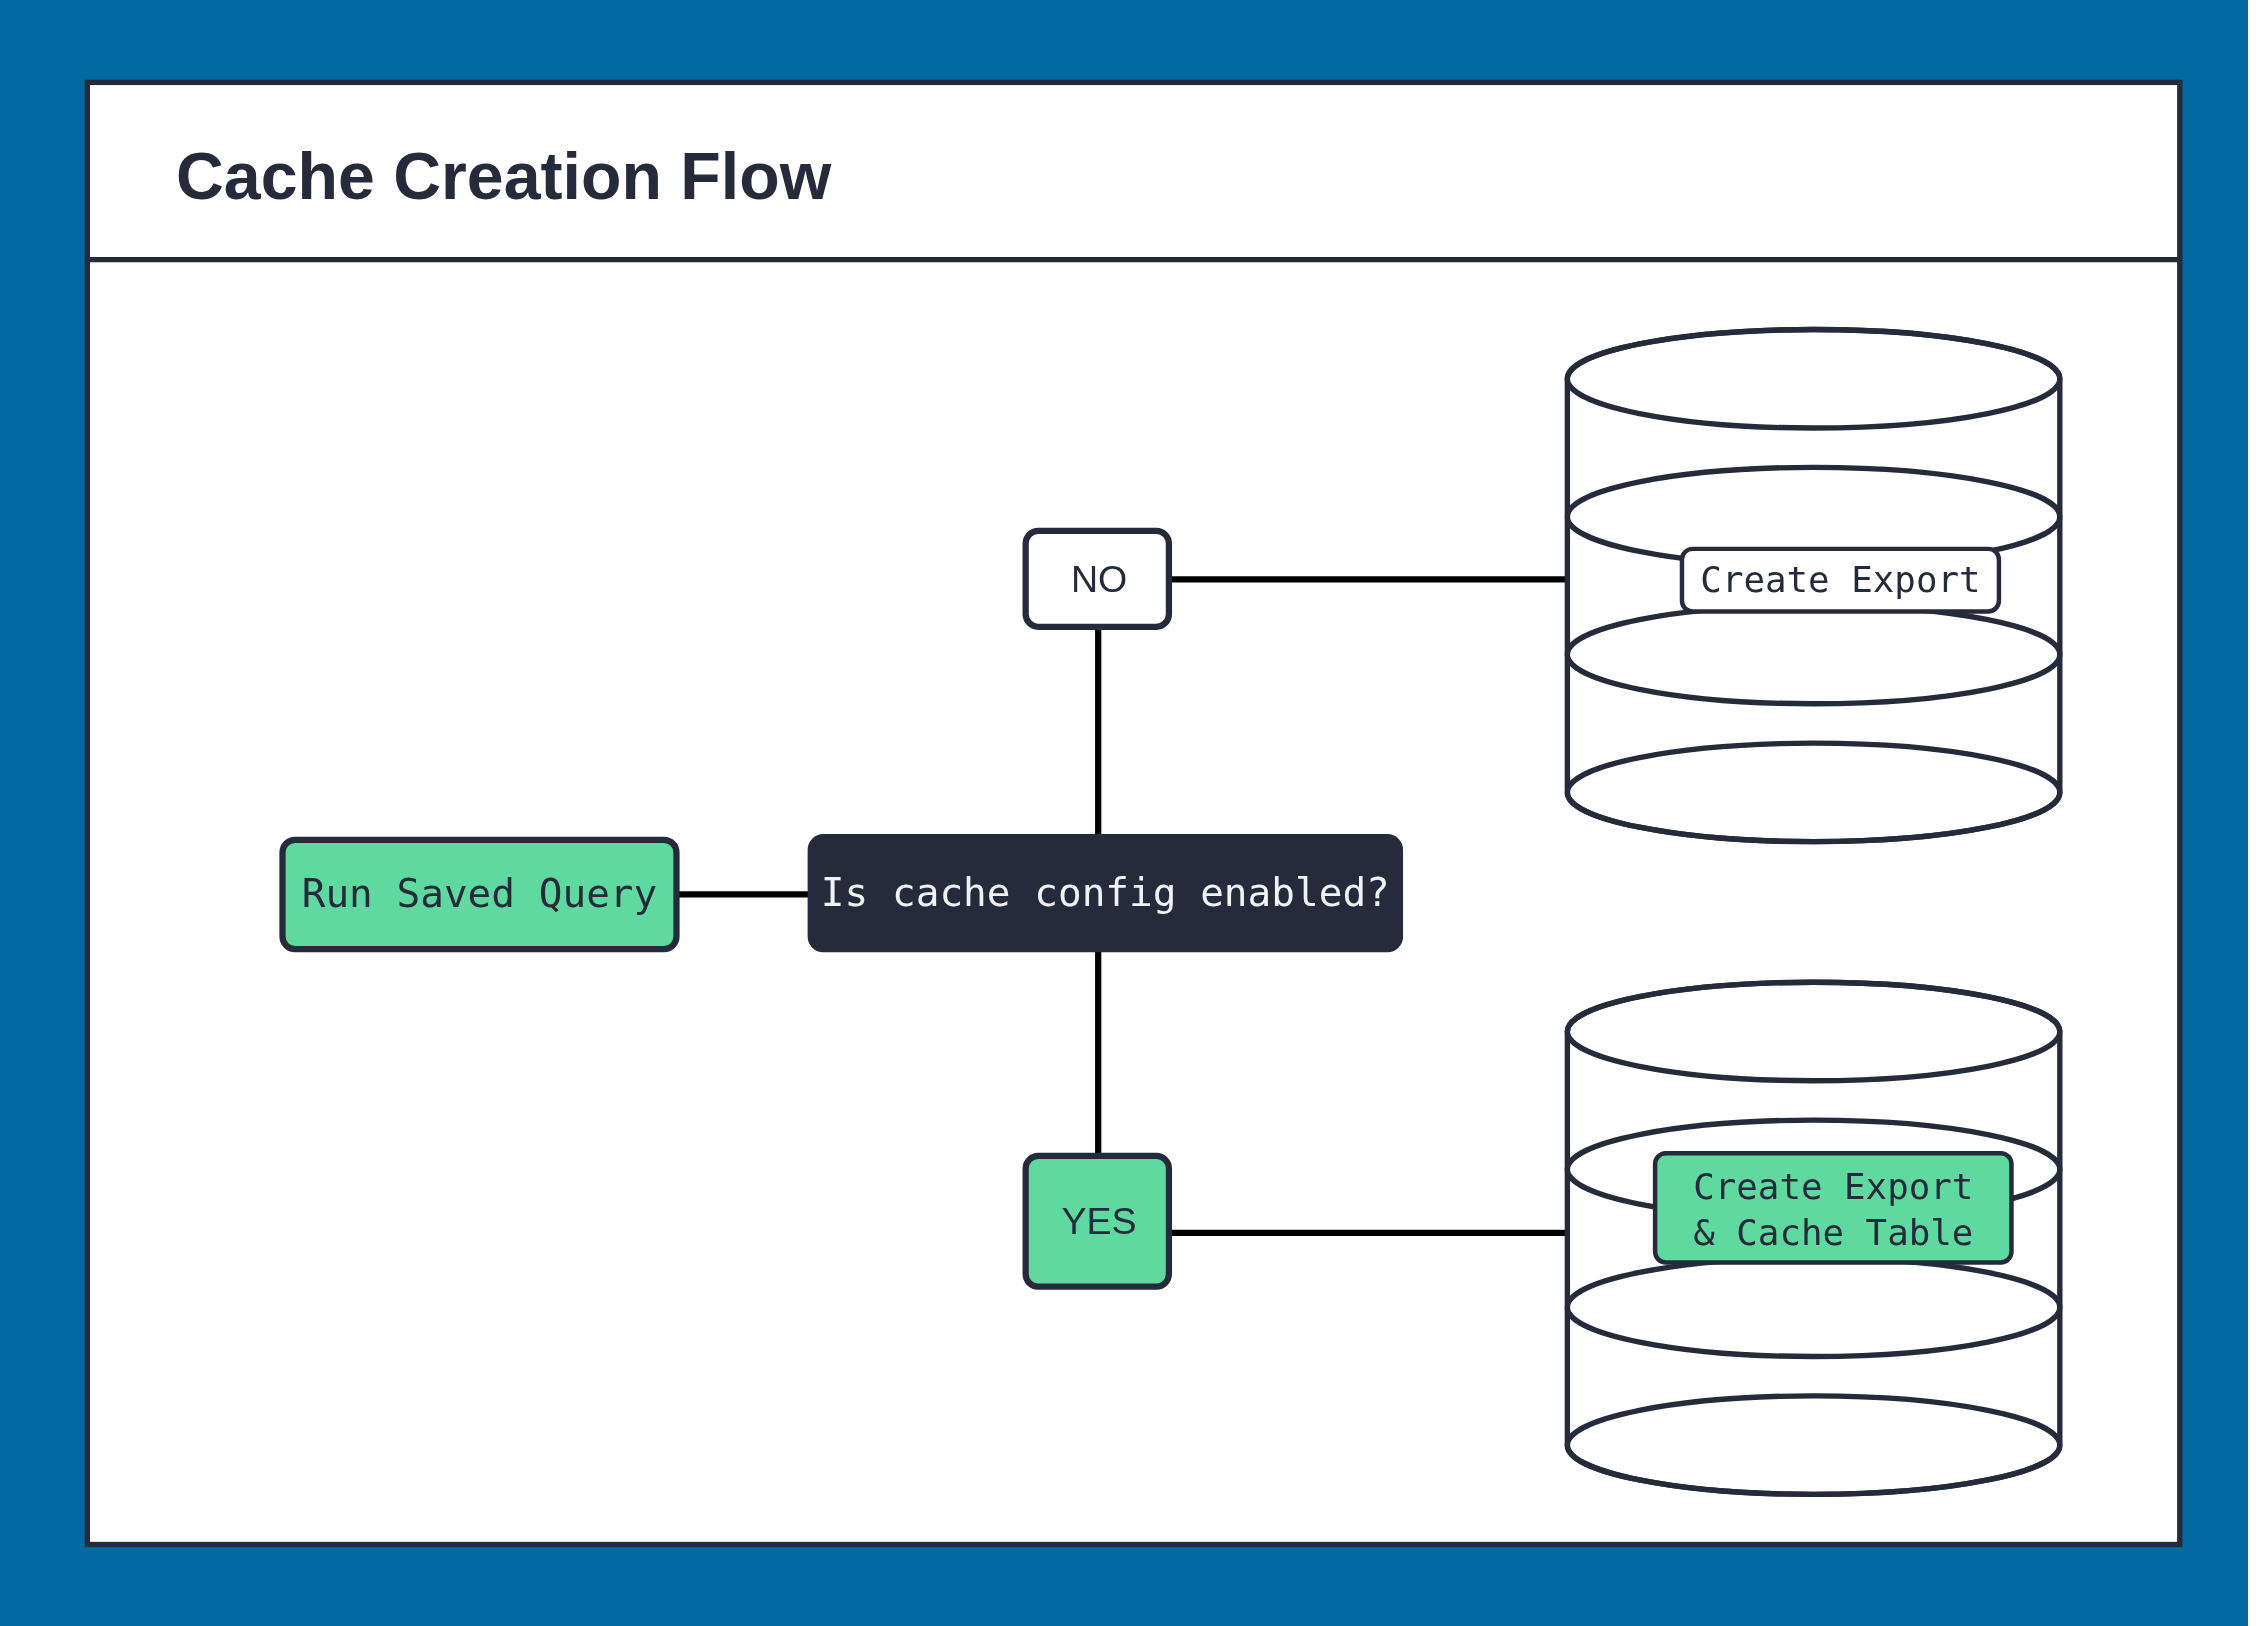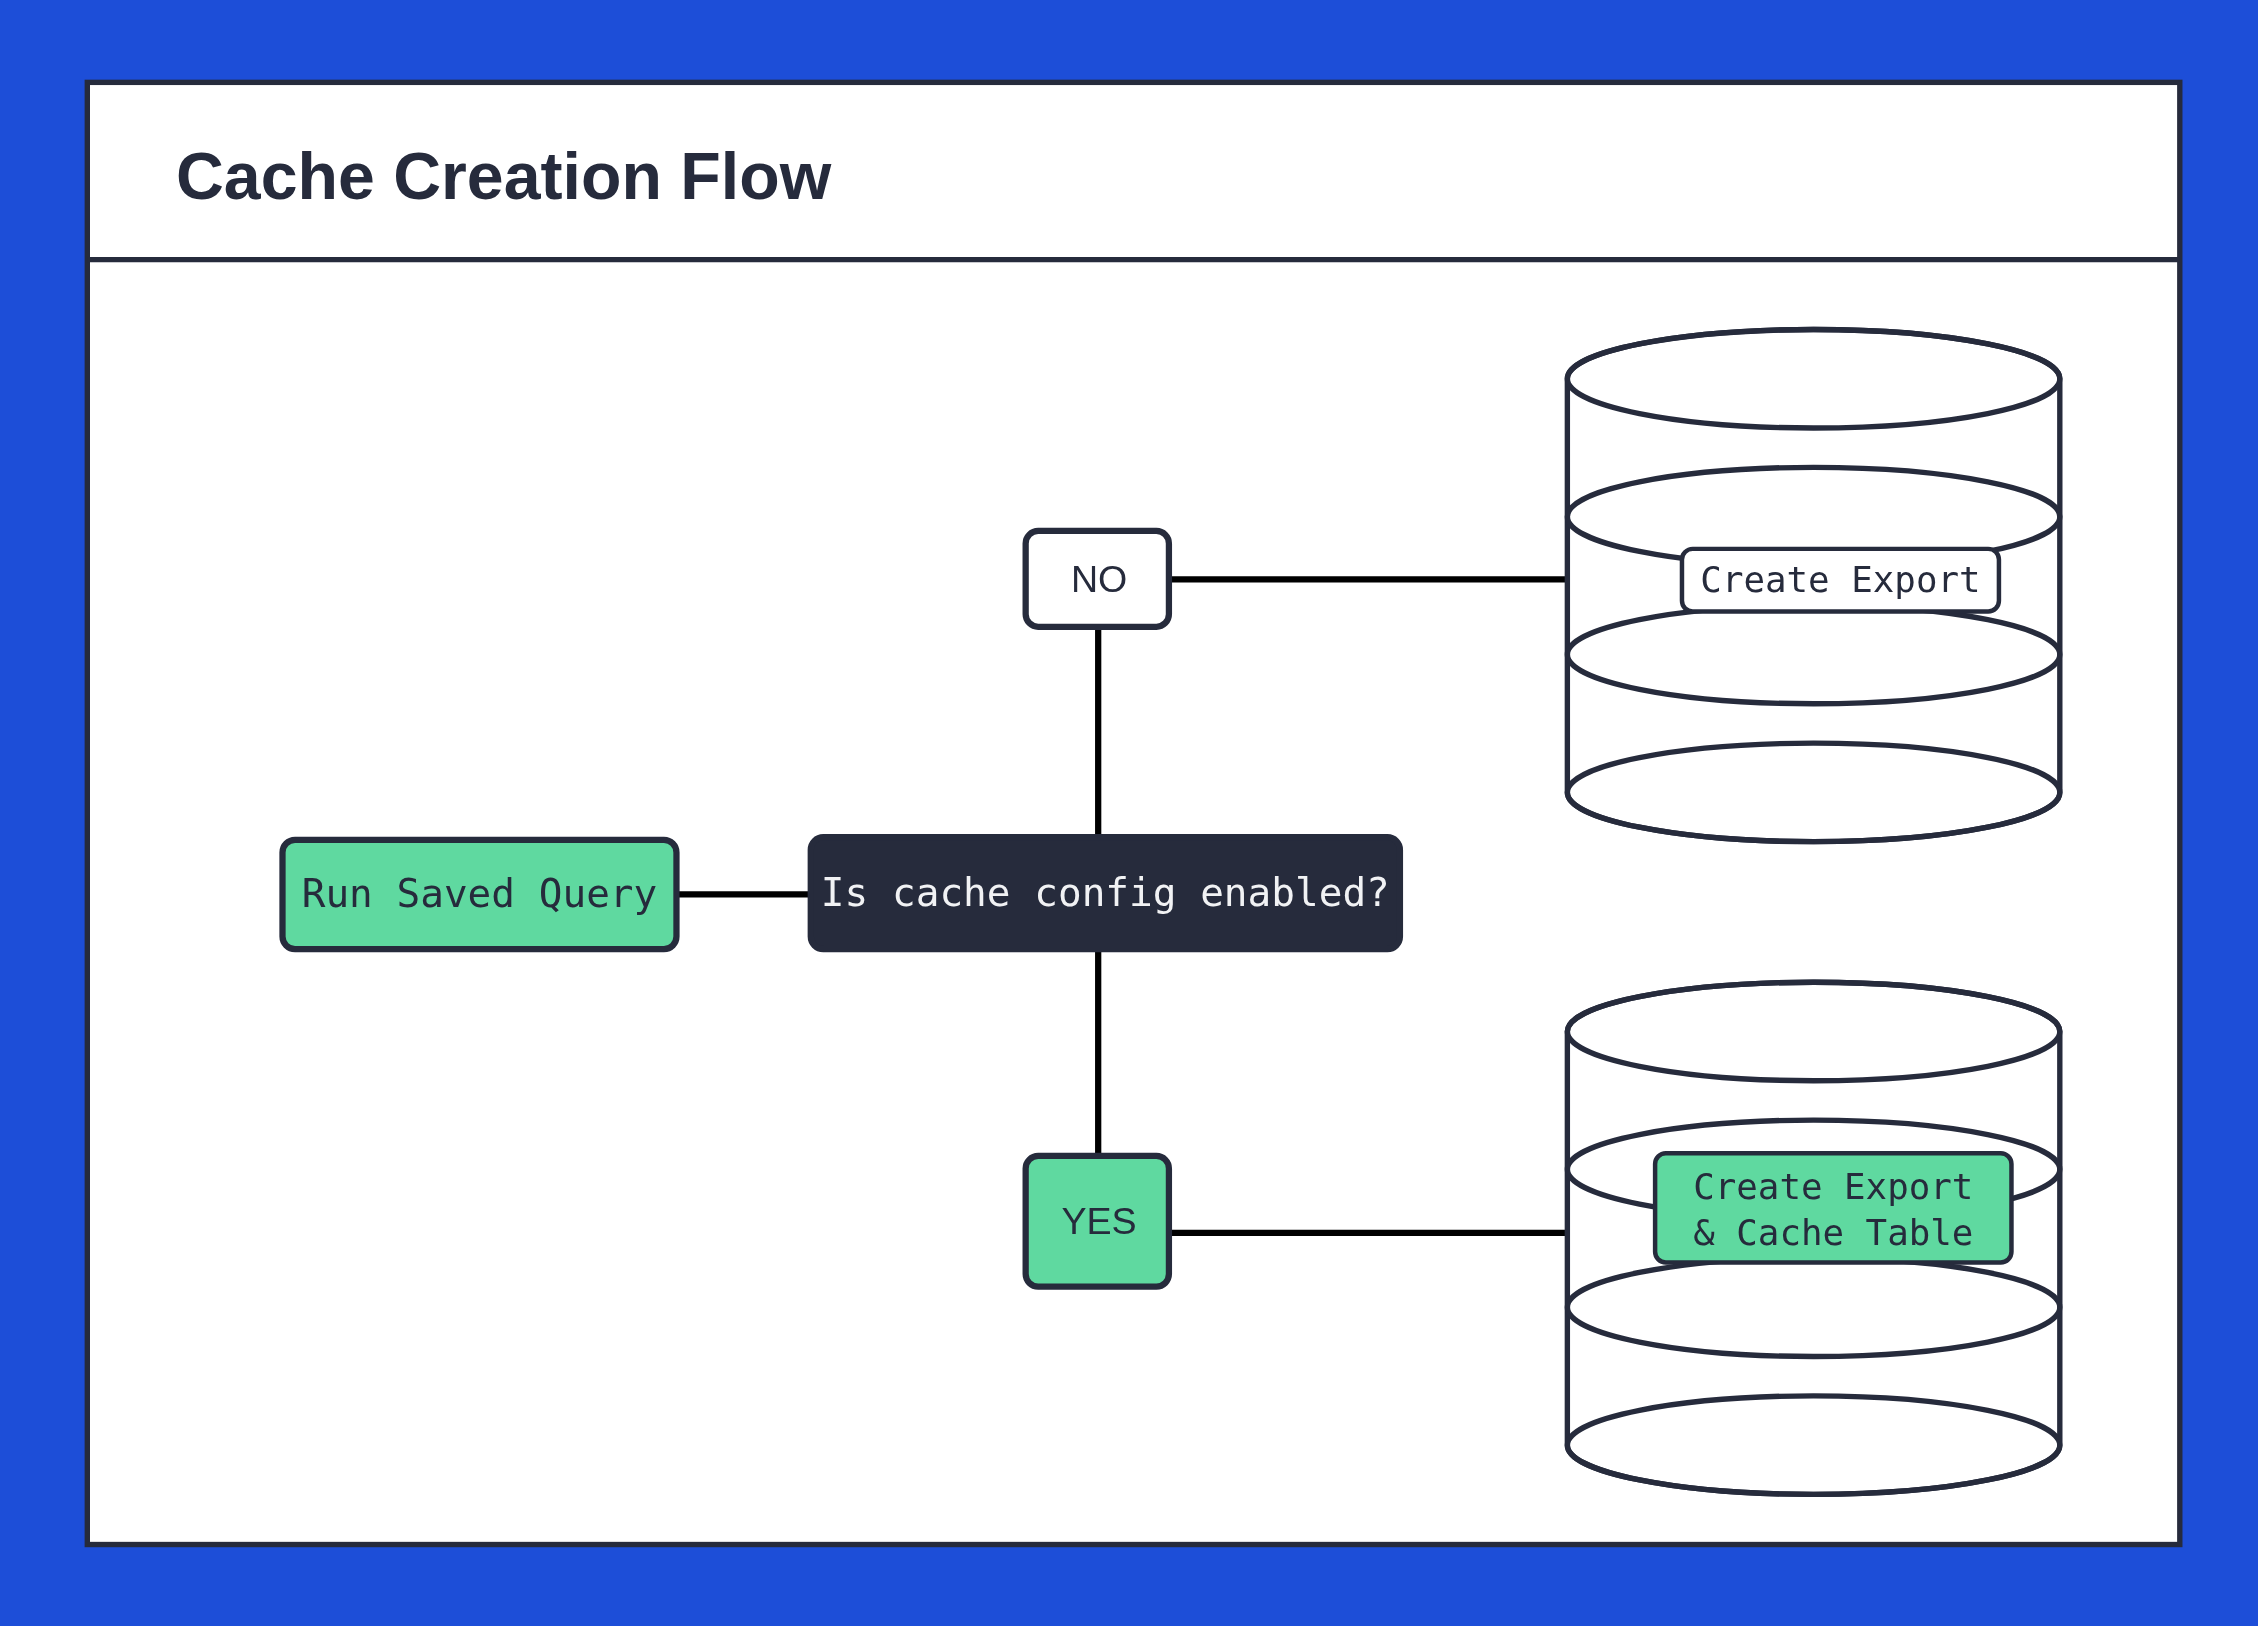--- a/index.html
+++ b/index.html
@@ -10,22 +10,21 @@
   body {
     width: 2268px;
     height: 1626px;
     font-family: "Liberation Sans", sans-serif;
     overflow: hidden;
   }
   #stage {
     position: relative;
     width: 2248px;
     height: 1626px;
-    background: #1d4ed8;
-    padding-left: 10px;
+    background: #0369a1;
   }
   #diagram-svg {
     position: absolute;
     left: 0;
     top: 0;
     width: 2268px;
     height: 1626px;
   }
   .frame-rect {
     fill: #ffffff;

